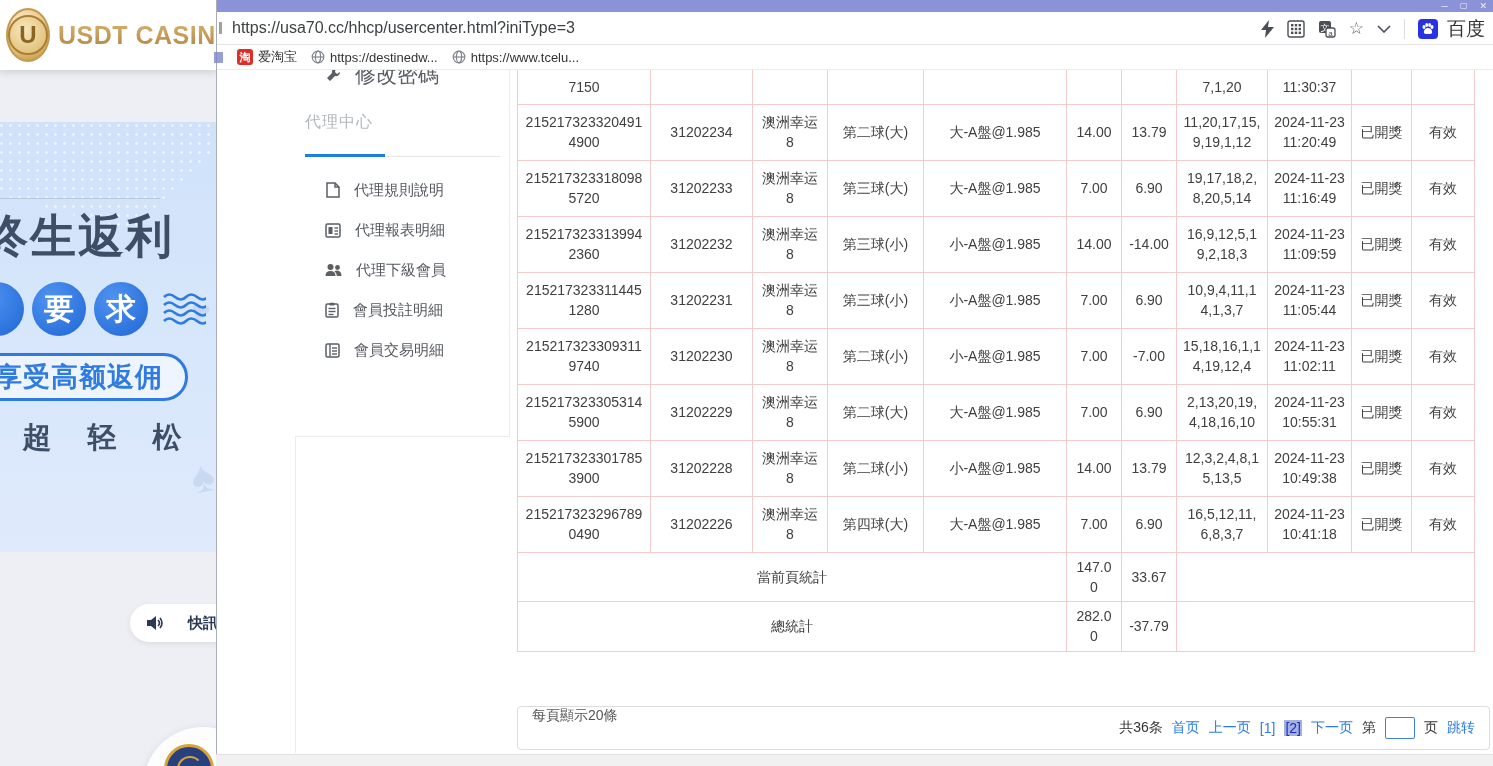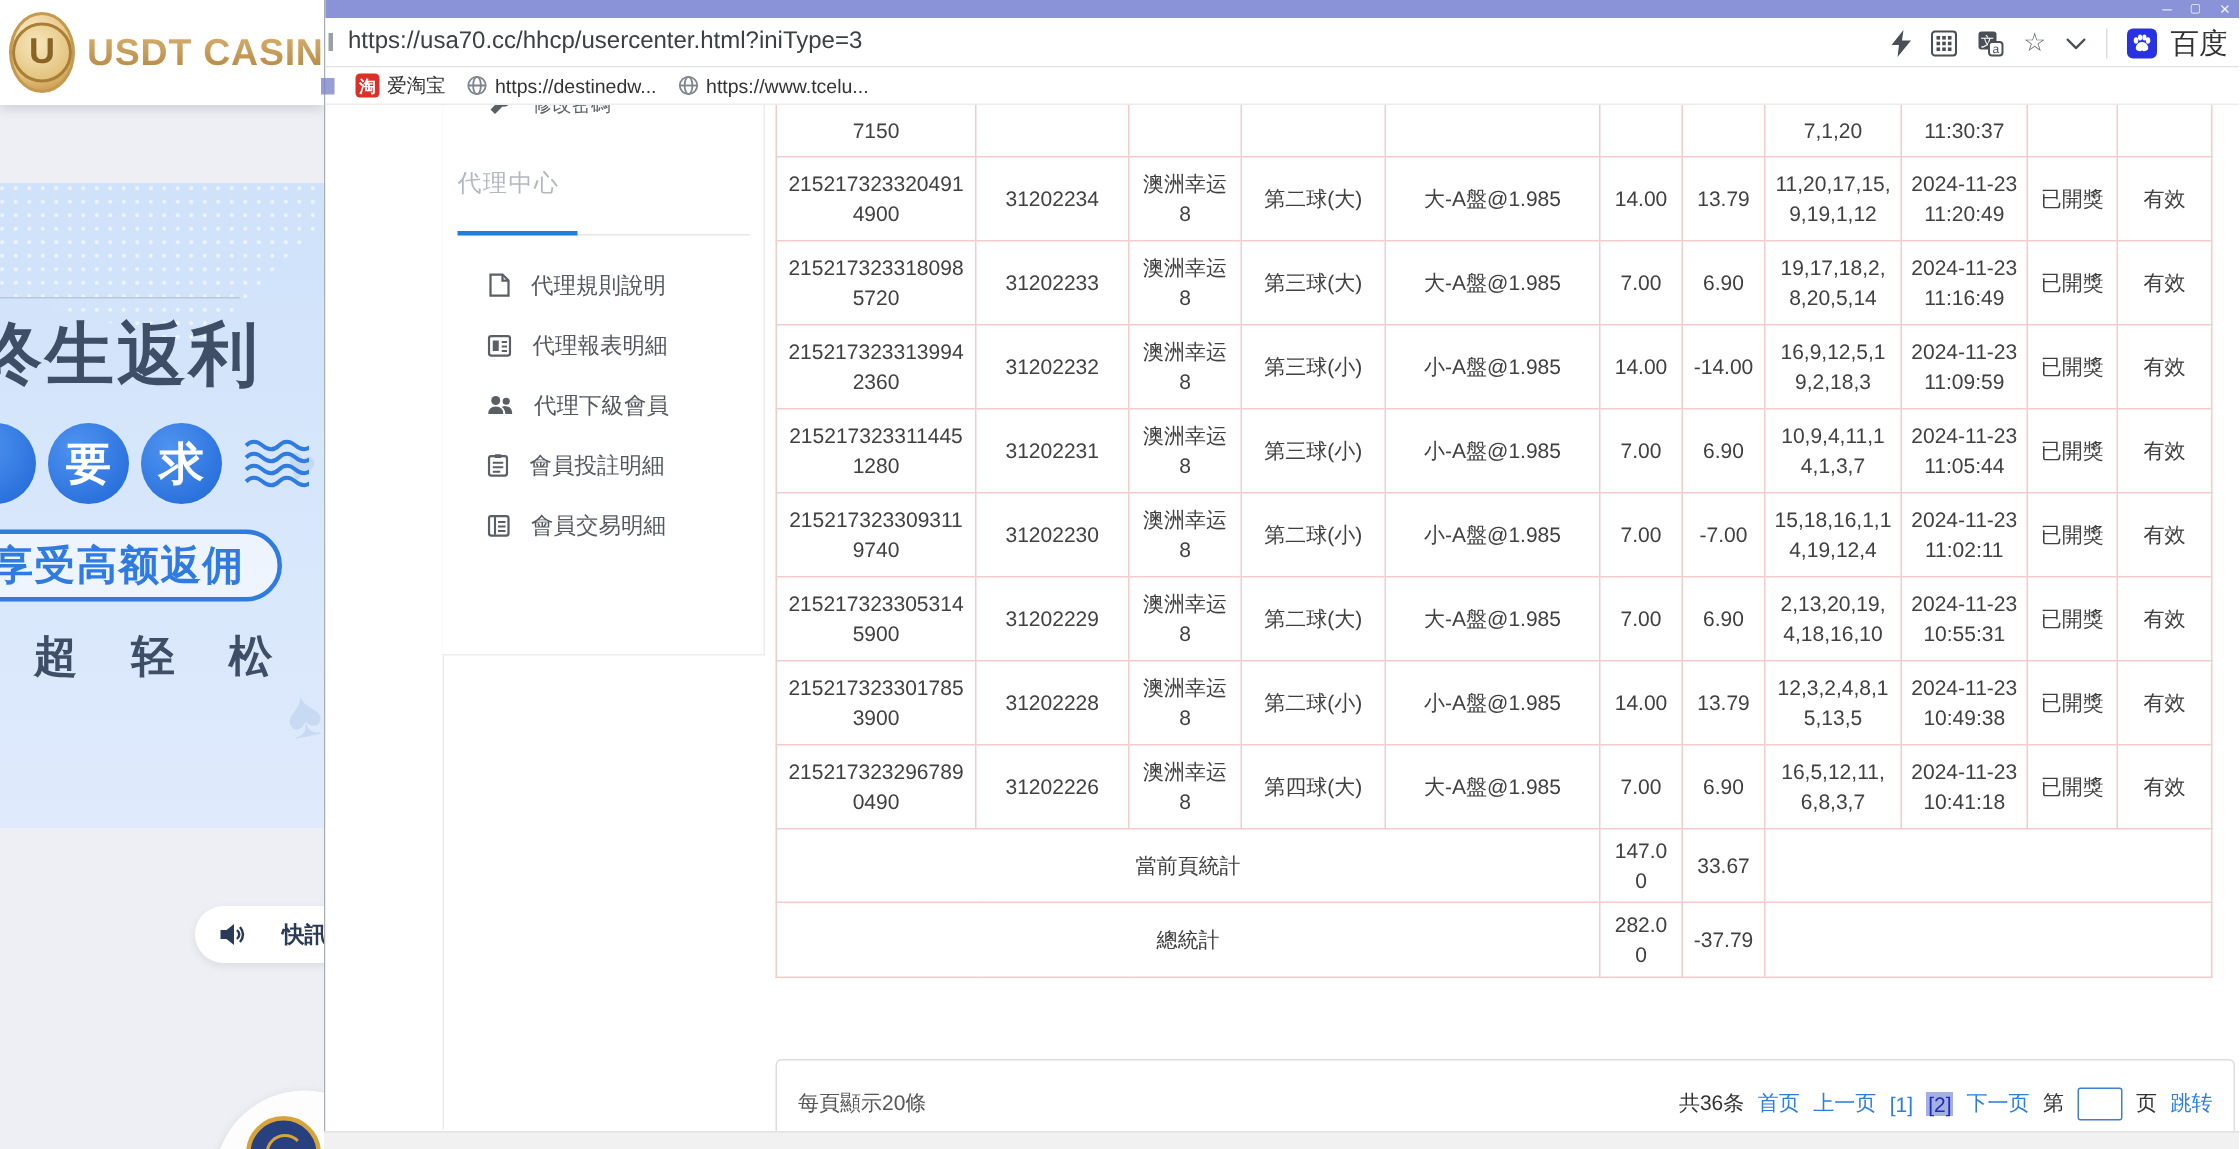--- a/index.html
+++ b/index.html
@@ -63,39 +63,39 @@
   .bm-item { display:flex; align-items:center; gap:5px; margin-left:14px; font-size:13px; color:#333; white-space:nowrap; }
   .taobao-ic { width:16px; height:16px; border-radius:3px; background:#dd2f27; color:#fff; font-size:11px; font-weight:700; display:flex; align-items:center; justify-content:center; }
 
   .content-bg { position:absolute; left:0; top:70px; width:100%; height:684px; background:#fff; }
   .content-left-border { position:absolute; left:295px; top:70px; width:1px; height:683px; background:#ececec; z-index:3; }
   .bottom-strip { position:absolute; left:216px; top:754px; width:1277px; height:12px; background:#f1f1f2; border-top:1px solid #e2e2e2; z-index:4; }
 
   
   .sidebar { position:absolute; left:295px; top:70px; width:215px; height:367px; background:#fff;
     border-right:1px solid #ececec; border-bottom:1px solid #ececec; overflow:hidden; z-index:3; }
-  .side-clipped { position:absolute; left:30px; top:-9px; display:flex; align-items:center; gap:14px; color:#5a5f66; font-size:13px; }
+  .side-clipped { position:absolute; left:30px; top:-9px; display:flex; align-items:center; gap:14px; color:#5a5f66; font-size:21px; }
   .side-title { position:absolute; left:10px; top:42px; font-size:16px; color:#b3b8bf; letter-spacing:1px; }
   .side-rule { position:absolute; left:10px; top:86px; width:195px; height:1px; background:#e6e6e6; }
   .side-rule-accent { position:absolute; left:10px; top:84px; width:80px; height:3px; background:#1d7fe0; z-index:1; }
   .side-list { position:absolute; left:0; top:100px; width:100%; }
   .side-item { display:flex; align-items:center; gap:14px; padding-left:30px; height:40px; color:#55595f; font-size:15px; cursor:pointer; }
   .side-item svg { flex:0 0 auto; }
 
   
   .bet-table { position:absolute; left:517px; top:70px; border-collapse:collapse; table-layout:fixed; z-index:3; background:#fff; }
   .bet-table td { border:1px solid #f3cbcb; text-align:center; vertical-align:middle; font-size:14px; color:#404040;
     padding:4px 6px; line-height:1.45; word-break:break-all; }
   .bet-table tr.frag-row td { border-top:none; height:34px; }
   .bet-table tr.data-row td { height:56px; }
   .bet-table tr.sum-row td { height:35px; }
 
   
-  .pager { position:absolute; left:517px; top:706px; width:973px; height:60px; background:#fff; border:1px solid #dcdcdc;
-    border-radius:4px; display:flex; align-items:center; justify-content:space-between; padding:0 14px; z-index:3; }
+  .pager { position:absolute; left:517px; top:706px; width:973px; height:44px; background:#fff; border:1px solid #dcdcdc;
+    border-radius:4px; display:flex; justify-content:space-between; padding:0 14px; z-index:3; }
   .pager-left { font-size:14px; color:#555; }
   .pager-right { display:flex; align-items:center; gap:9px; font-size:14px; color:#333; }
   .pg-link { color:#2b7de3; cursor:pointer; white-space:nowrap; }
   .pg-page { color:#2b7de3; cursor:pointer; }
   .pg-page.current { background:#a3b0e0; color:#1b2bc4; padding:0 1px; }
   .pg-input { width:30px; height:22px; border:1px solid #3f7fd6; border-radius:2px; outline:none; font-size:13px; text-align:center; }
 </style>
 </head>
 <body>
 

